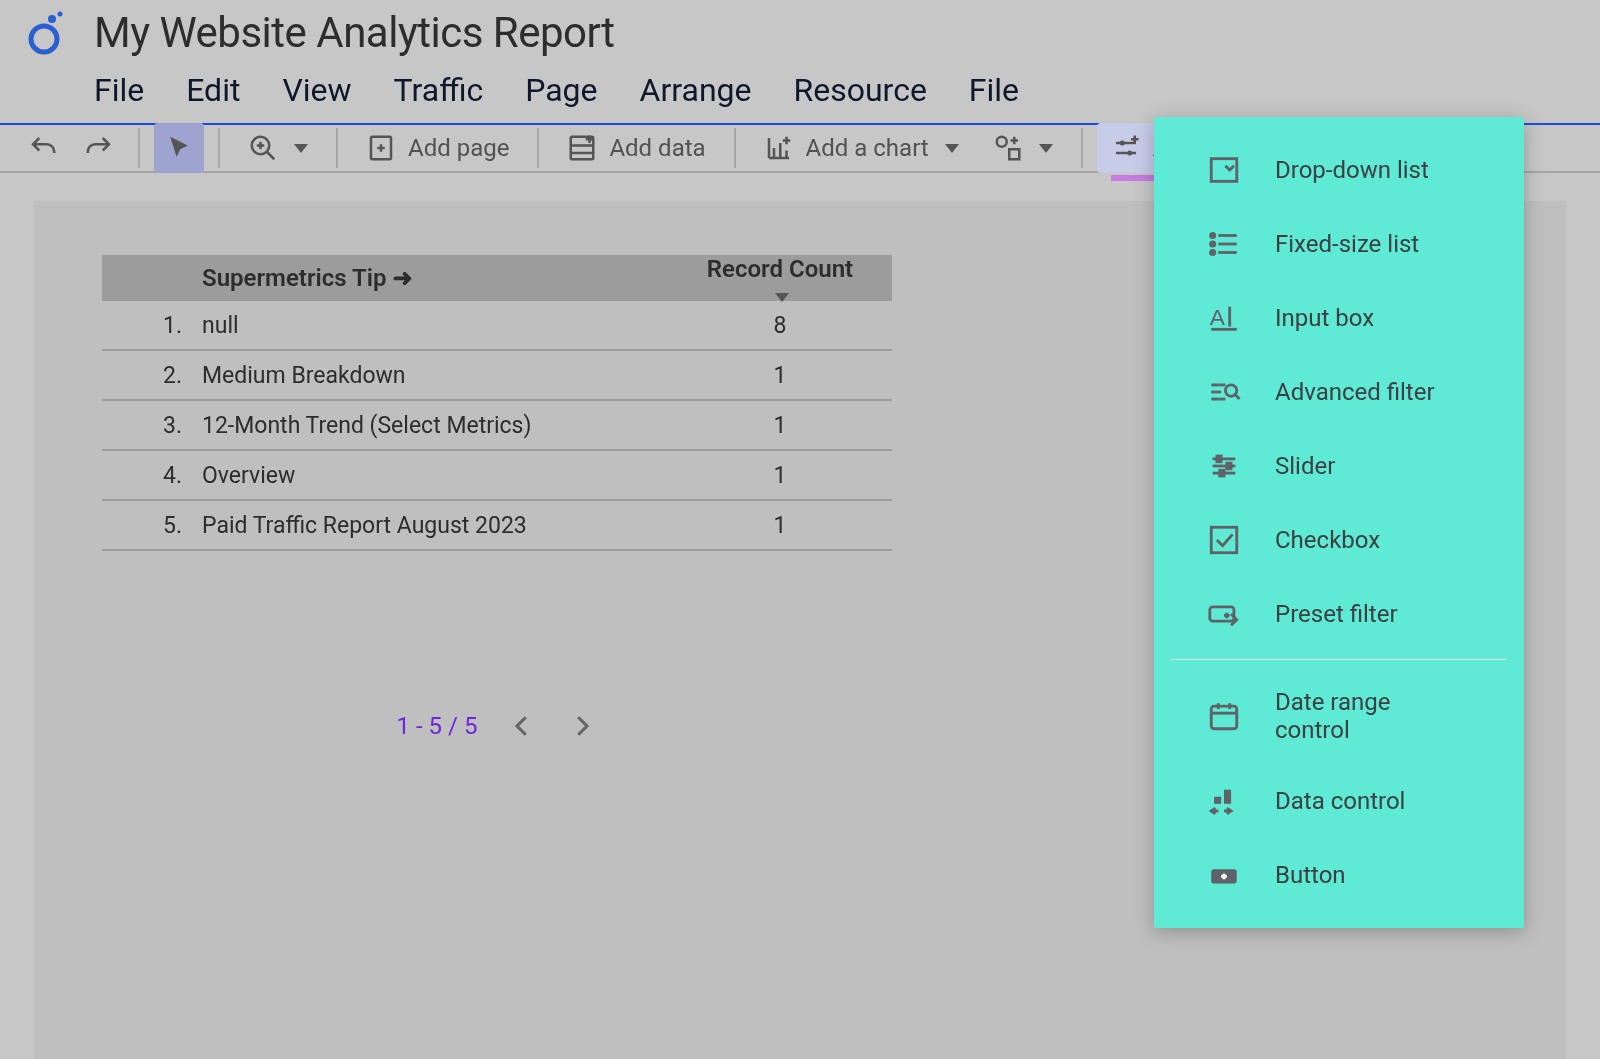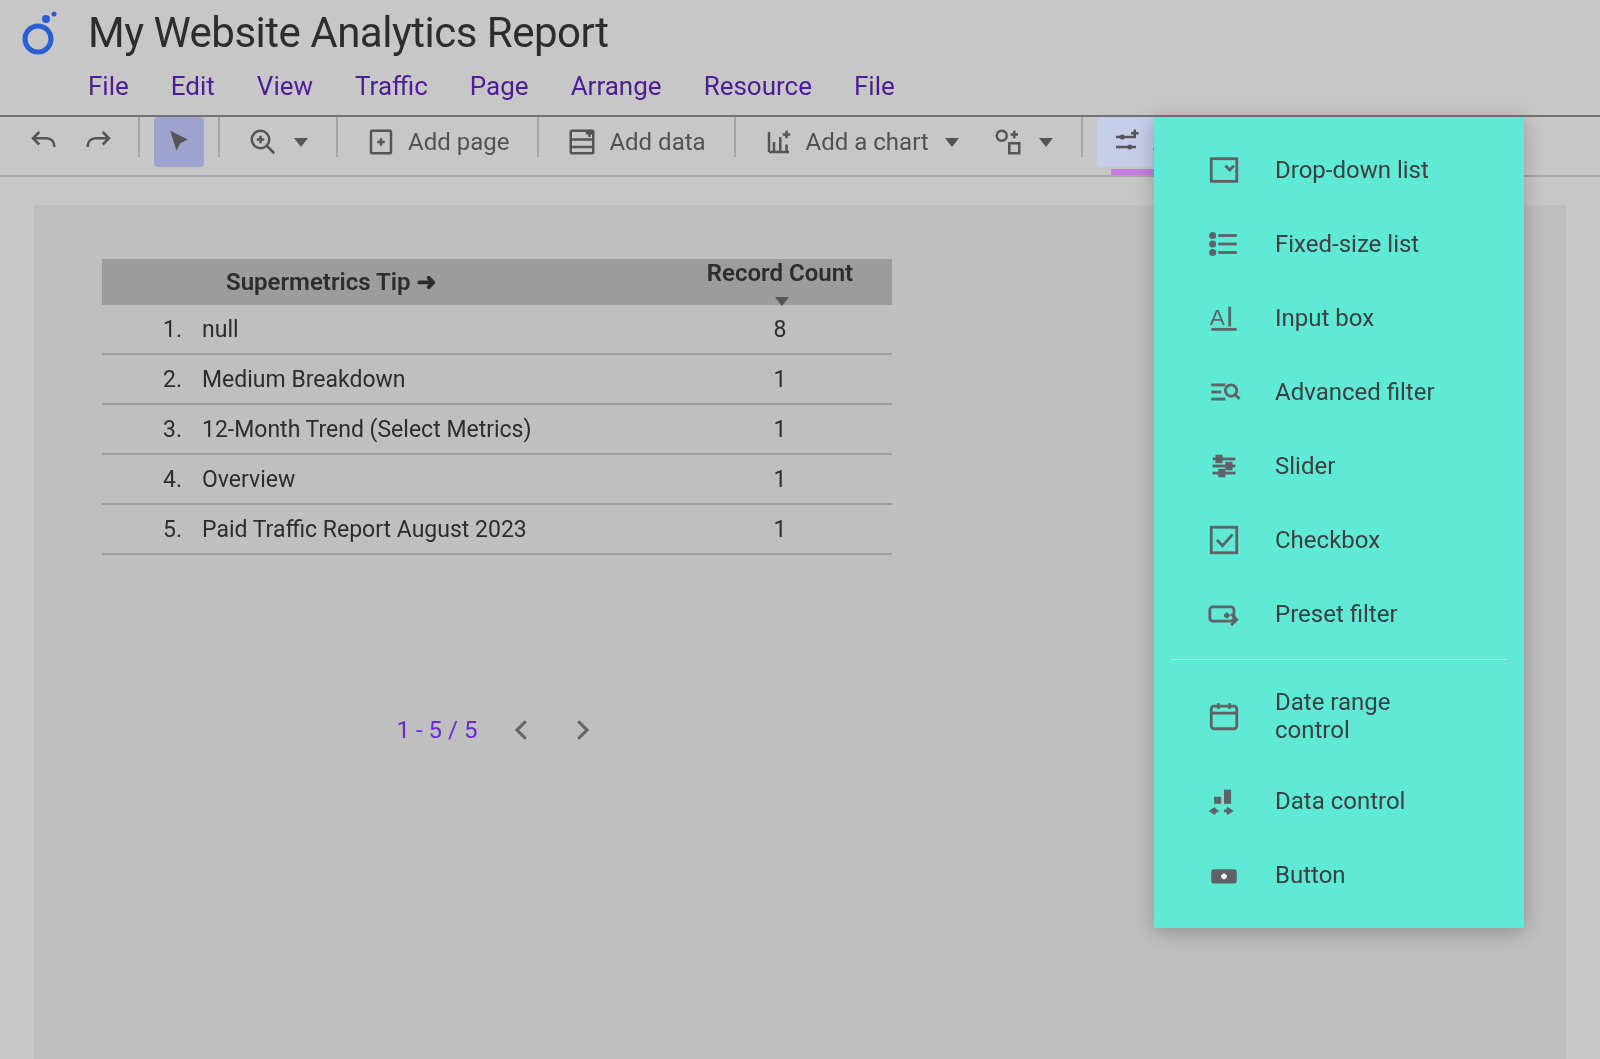--- a/index.html
+++ b/index.html
@@ -10,21 +10,21 @@
     color: #3c4043;
     overflow: hidden;
     width: 1600px;
     height: 1059px;
     position: relative;
   }
 
   
   .header {
     background: #c7c7c8;
-    padding: 8px 22px 0 16px;
+    padding: 8px 22px 0 22px;
   }
   .title-row {
     display: flex;
     align-items: center;
     gap: 28px;
   }
   .logo-circle {
     width: 44px; height: 44px;
     position: relative;
     flex-shrink: 0;
@@ -33,33 +33,33 @@
   .doc-title {
     font-size: 42px;
     font-weight: 400;
     color: #2d2d2d;
     letter-spacing: -0.5px;
   }
   .menu-bar {
     display: flex;
     gap: 42px;
     padding: 14px 0 14px 72px;
-    font-size: 26px;
-    color: #4c1d95;
+    font-size: 32px;
+    color: #0f172a;
   }
   .menu-item { cursor: pointer; }
 
   
   .toolbar-wrap {
-    border-top: 2px solid #737373;
+    border-top: 2px solid #1d4ed8;
     border-bottom: 2px solid #a5a5a6;
     background: #c7c7c8;
-    height: 62px;
-    display: flex;
-    align-items: flex-start;
+    height: 50px;
+    display: flex;
+    align-items: center;
     padding: 0 18px;
     gap: 6px;
     position: relative;
   }
   .tb-btn {
     display: flex;
     align-items: center;
     justify-content: center;
     height: 50px;
     padding: 0 14px;
@@ -117,21 +117,20 @@
     width: 790px;
   }
   .thead {
     background: #9c9c9d;
     display: flex;
     align-items: center;
     height: 46px;
     font-weight: 600;
     color: #2d2d2d;
     font-size: 24px;
-    padding-left: 24px;
   }
   .col-idx { width: 100px; text-align: right; padding-right: 20px;}
   .col-main { flex: 1; }
   .col-metric { width: 200px; text-align: right; padding-right: 24px; display:flex; align-items:center; justify-content:flex-end; gap:10px;flex-direction:column;}
   .trow {
     display: flex;
     align-items: center;
     height: 50px;
     font-size: 23px;
     border-bottom: 2px solid #9c9c9d;

